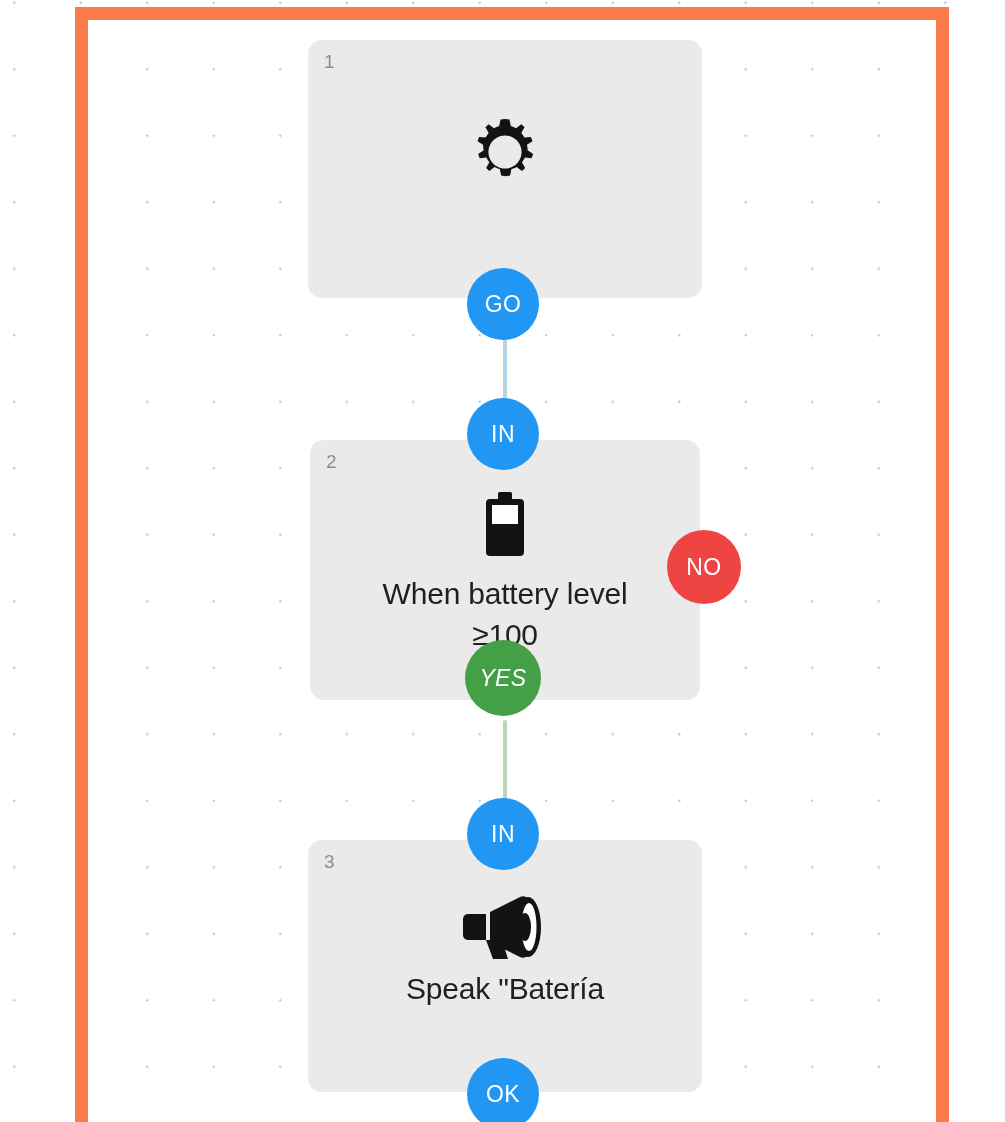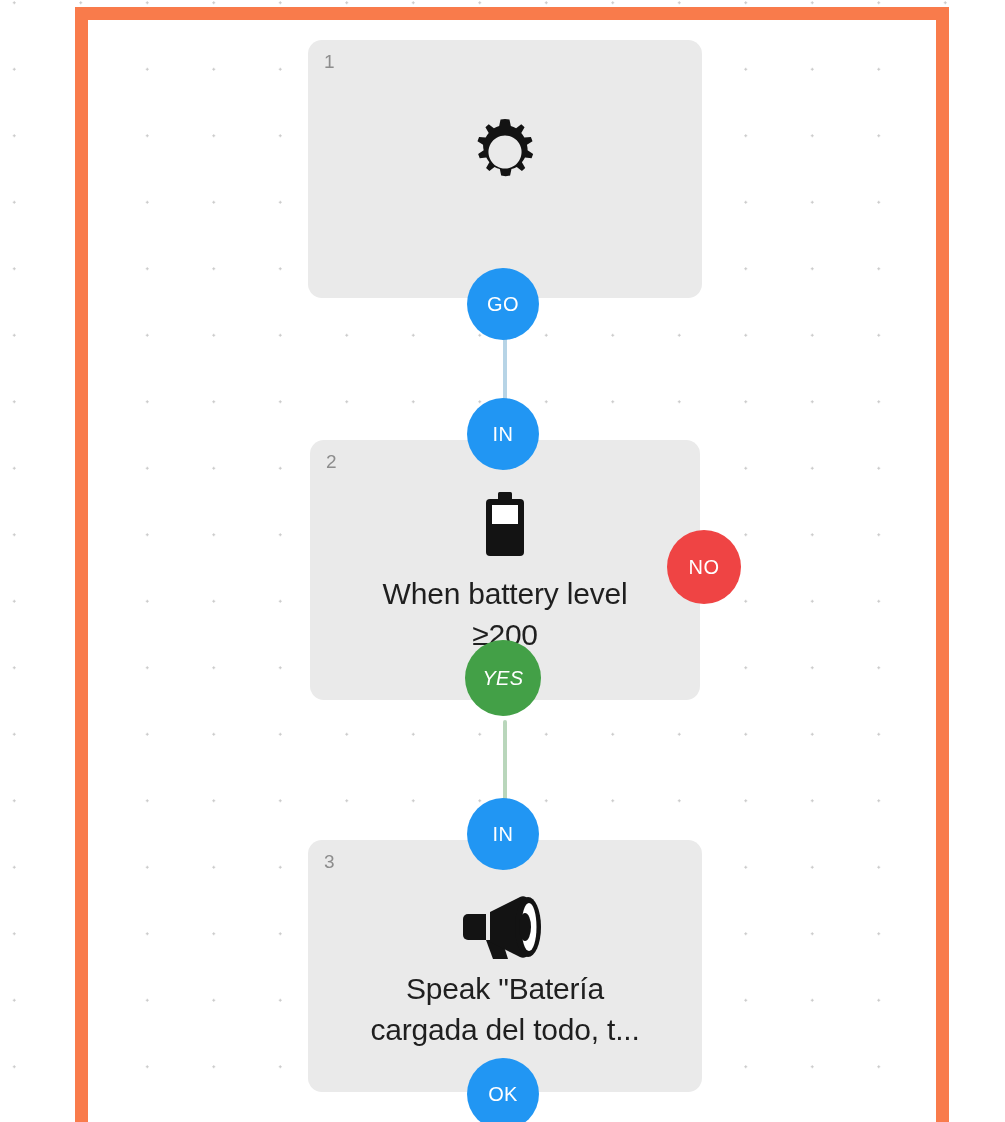--- a/index.html
+++ b/index.html
@@ -101,21 +101,21 @@
   #connector-yes-in { left: 503px; top: 720px; height: 118px; background: #b9d6bb; }
 
   
   .port {
     position: absolute;
     border-radius: 50%;
     display: flex;
     align-items: center;
     justify-content: center;
     color: #ffffff;
-    font-size: 20px;
+    font-size: 23px;
     letter-spacing: 0.4px;
     line-height: 1;
     user-select: none;
   }
   .port-blue  { background: #2196f3; }
   .port-green { background: #43a047; }
   .port-red   { background: #ef4444; }
 
   #port-go   { left: 467px; top: 268px; width: 72px; height: 72px; }
   #port-in-2 { left: 467px; top: 398px; width: 72px; height: 72px; }
@@ -169,21 +169,21 @@
       <rect x="16" y="0" width="14" height="8" rx="1.5" fill="#131313"></rect>
 
       <rect x="4" y="7" width="38" height="57" rx="4" fill="#131313"></rect>
 
       <rect x="10" y="13" width="26" height="19" fill="#ffffff"></rect>
     </svg>
   </div>
 
   <div class="card-label">
     <span>When battery level</span><br>
-    <span>≥200</span>
+    <span>≥100</span>
   </div>
 </div>
 
 <div class="port port-blue" id="port-in-2">IN</div>
 
 <div class="port port-red" id="port-no">NO</div>
 
 <div class="port port-green" id="port-yes">YES</div>
 
 <div class="card" id="card-3">
@@ -199,21 +199,20 @@
       <path fill="#131313" d="M28 18 L58 3 a6 6 0 0 1 9 5 v50 a6 6 0 0 1 -9 5 L28 48 z"></path>
 
       <ellipse cx="66" cy="33" rx="13" ry="30" fill="#131313"></ellipse>
       <ellipse cx="67" cy="33" rx="7.5" ry="24" fill="#ffffff"></ellipse>
       <ellipse cx="63" cy="33" rx="6" ry="14" fill="#131313"></ellipse>
     </svg>
   </div>
 
   <div class="card-label">
     <span>Speak "Batería</span><br>
-    <span>cargada del todo, t...</span>
   </div>
 </div>
 
 <div class="port port-blue" id="port-in-3">IN</div>
 
 <div class="port port-blue" id="port-ok">OK</div>
 
 <div id="frame"></div>
 
 </body></html>

